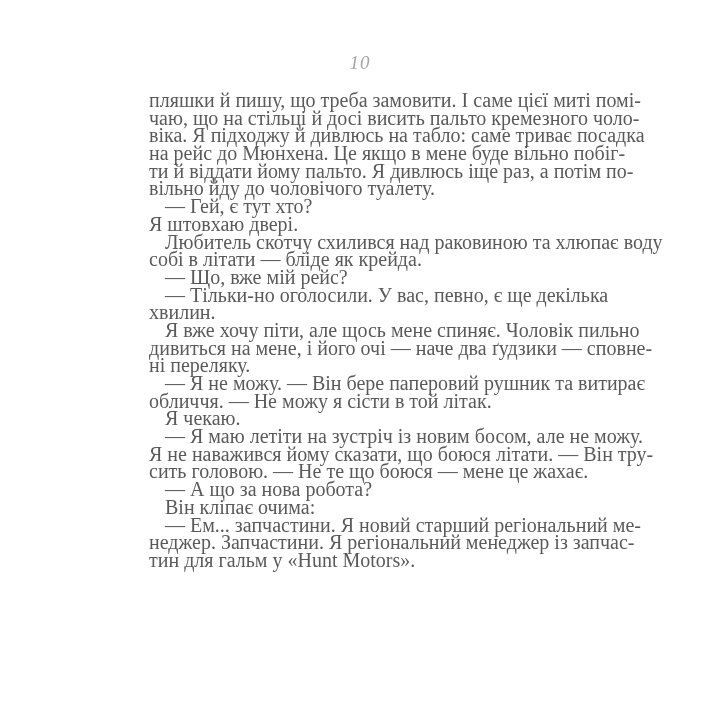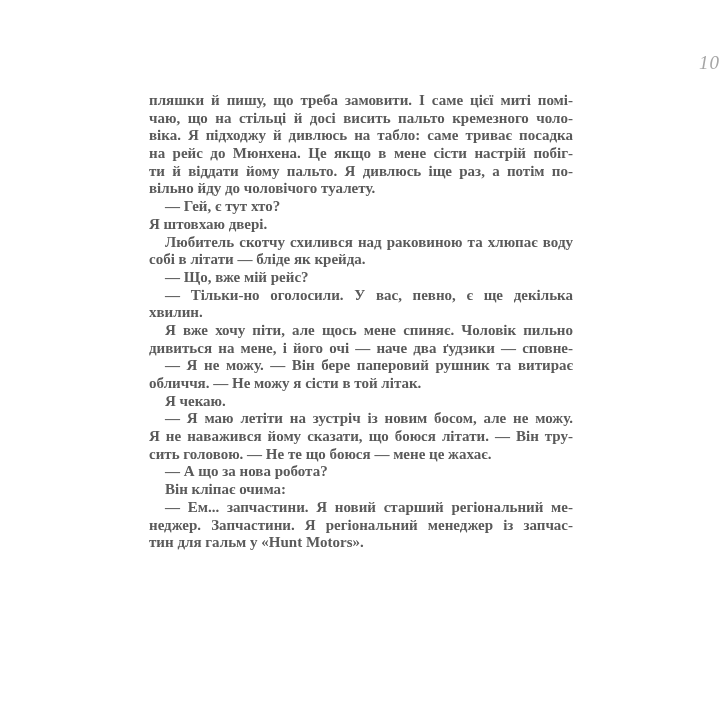--- a/index.html
+++ b/index.html
@@ -12,36 +12,35 @@
     height: 720px;
     position: relative;
     overflow: hidden;
     font-family: "Liberation Serif", "DejaVu Serif", serif;
   }
   .page-number {
     position: absolute;
     top: 52px;
     left: 0;
     width: 720px;
-    text-align: right;
+    text-align: center;
     font-family: "Liberation Serif", "DejaVu Serif", serif;
     font-style: italic;
     font-size: 19px;
     color: #a6a6a6;
     letter-spacing: 1px;
   }
   .text-block {
     position: absolute;
     top: 92px;
     left: 149px;
     width: 424px;
     color: #5a5a5a;
-    font-size: 15px;
+    font-size: 20px;
     line-height: 17.7px;
-    font-weight: bold;
   }
   .line {
     display: block;
     white-space: nowrap;
     text-align: justify;
     text-align-last: justify;
     height: 17.7px;
   }
   .line.last {
     text-align-last: left;
@@ -53,32 +52,33 @@
 </head>
 <body>
 
 <div>
   <div class="page-number">10</div>
 
   <div class="text-block" id="text-block">
       <span class="line">пляшки й пишу, що треба замовити. І саме цієї миті помі-</span>
       <span class="line">чаю, що на стільці й досі висить пальто кремезного чоло-</span>
       <span class="line">віка. Я підходжу й дивлюсь на табло: саме триває посадка</span>
-      <span class="line">на рейс до Мюнхена. Це якщо в мене сісти настрій побіг-</span>
+      <span class="line">на рейс до Мюнхена. Це якщо в мене буде вільно побіг-</span>
       <span class="line">ти й віддати йому пальто. Я дивлюсь іще раз, а потім по-</span>
       <span class="line last">вільно йду до чоловічого туалету.</span>
       <span class="line indent last">— Гей, є тут хто?</span>
       <span class="line last">Я штовхаю двері.</span>
       <span class="line indent">Любитель скотчу схилився над раковиною та хлюпає воду</span>
       <span class="line last">собі в літати — бліде як крейда.</span>
       <span class="line indent last">— Що, вже мій рейс?</span>
       <span class="line indent">— Тільки-но оголосили. У вас, певно, є ще декілька</span>
       <span class="line last">хвилин.</span>
       <span class="line indent">Я вже хочу піти, але щось мене спиняє. Чоловік пильно</span>
       <span class="line">дивиться на мене, і його очі — наче два ґудзики — сповне-</span>
+      <span class="line last">ні переляку.</span>
       <span class="line indent">— Я не можу. — Він бере паперовий рушник та витирає</span>
       <span class="line last">обличчя. — Не можу я сісти в той літак.</span>
       <span class="line indent last">Я чекаю.</span>
       <span class="line indent">— Я маю летіти на зустріч із новим босом, але не можу.</span>
       <span class="line">Я не наважився йому сказати, що боюся літати. — Він тру-</span>
       <span class="line last">сить головою. — Не те що боюся — мене це жахає.</span>
       <span class="line indent last">— А що за нова робота?</span>
       <span class="line indent last">Він кліпає очима:</span>
       <span class="line indent">— Ем... запчастини. Я новий старший регіональний ме-</span>
       <span class="line">неджер. Запчастини. Я регіональний менеджер із запчас-</span>

